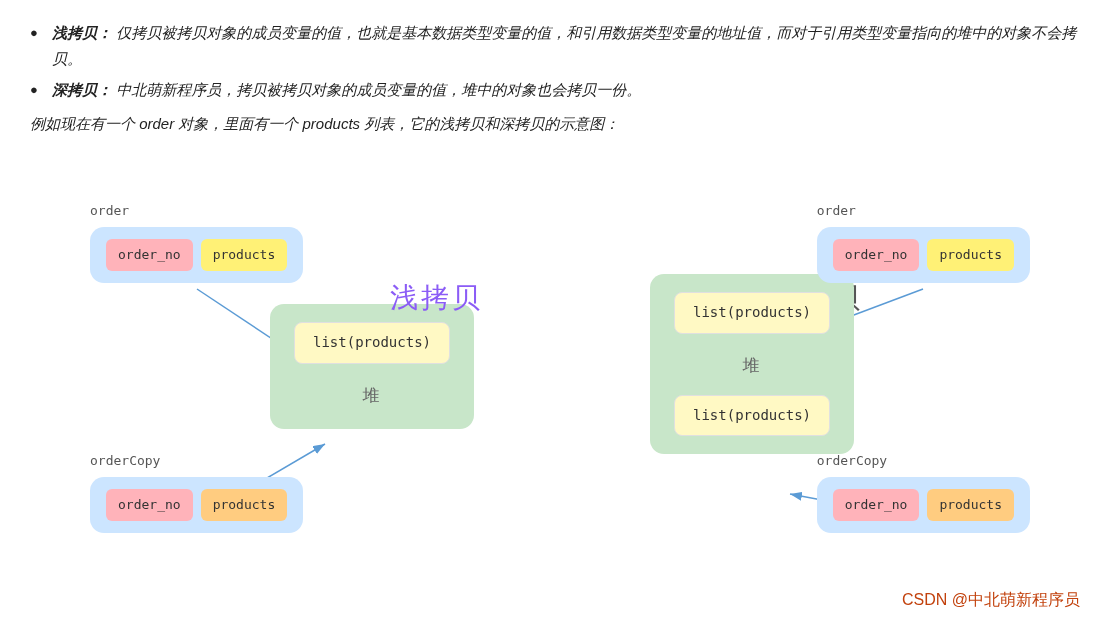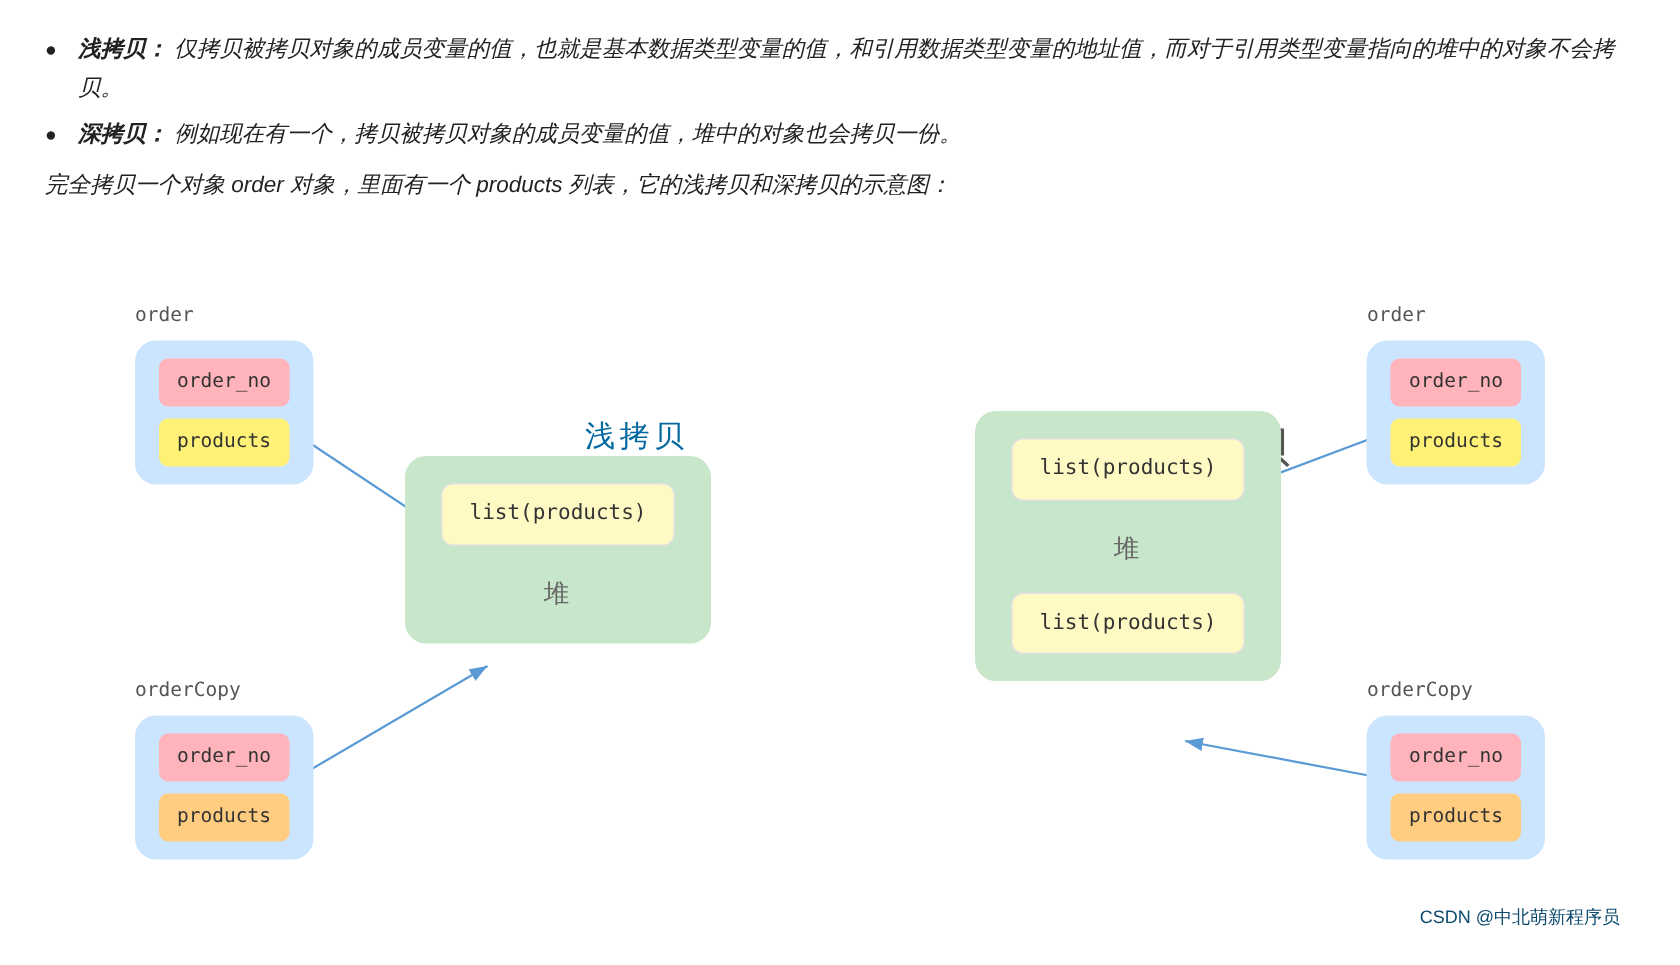--- a/index.html
+++ b/index.html
@@ -47,21 +47,21 @@
     .example-text {
       margin-top: 8px;
       margin-bottom: 18px;
     }
 
     .order-box {
       background: #cce5ff;
       border-radius: 14px;
       padding: 12px 16px;
       display: flex;
-      flex-direction: column;
+      flex-direction: row;
       gap: 8px;
       min-width: 110px;
     }
 
     .field-pink {
       background: #ffb3ba;
       border-radius: 6px;
       padding: 5px 12px;
       font-family: monospace;
       font-size: 13px;
@@ -122,23 +122,23 @@
     .diagram-svg {
       position: absolute;
       top: 0; left: 0;
       width: 100%;
       height: 100%;
       pointer-events: none;
     }
 
     .watermark {
       text-align: right;
-      font-size: 12px;
-      color: #0c4a6e;
-      margin-top: 27px;
+      font-size: 16px;
+      color: #c2410c;
+      margin-top: 12px;
       padding-right: 10px;
     }
 
     .diagram-container {
       position: relative;
       width: 100%;
       height: 420px;
     }
 
     
@@ -178,22 +178,22 @@
       font-size: 13px;
       color: #555;
       margin-bottom: 5px;
       margin-top: 16px;
     }
 
     .shallow-label {
       position: absolute;
       top: 120px;
       left: 360px;
-      font-size: 20px;
-      color: #0369a1;
+      font-size: 28px;
+      color: #8b5cf6;
       letter-spacing: 3px;
     }
 
     .deep-label {
       position: absolute;
       top: 120px;
       left: 740px;
       font-size: 28px;
       color: #555;
       letter-spacing: 3px;
@@ -203,24 +203,24 @@
 <body>
 
 <div class="text-section">
   <ul class="bullet-list">
     <li>
       <span class="keyword">浅拷贝：</span>
       <span>仅拷贝被拷贝对象的成员变量的值，也就是基本数据类型变量的值，和引用数据类型变量的地址值，而对于引用类型变量指向的堆中的对象不会拷贝。</span>
     </li>
     <li>
       <span class="keyword">深拷贝：</span>
-      <span>例如现在有一个，拷贝被拷贝对象的成员变量的值，堆中的对象也会拷贝一份。</span>
+      <span>中北萌新程序员，拷贝被拷贝对象的成员变量的值，堆中的对象也会拷贝一份。</span>
     </li>
   </ul>
-  <p class="example-text">完全拷贝一个对象 order 对象，里面有一个 products 列表，它的浅拷贝和深拷贝的示意图：</p>
+  <p class="example-text">例如现在有一个 order 对象，里面有一个 products 列表，它的浅拷贝和深拷贝的示意图：</p>
 </div>
 
 <div class="diagram-container">
 
   <svg class="diagram-svg" viewBox="0 0 1060 420" preserveAspectRatio="none">
     <defs>
       <marker id="arrowhead" markerWidth="8" markerHeight="6" refX="8" refY="3" orient="auto">
         <polygon points="0 0, 8 3, 0 6" fill="#5b9bd5"></polygon>
       </marker>
     </defs>

